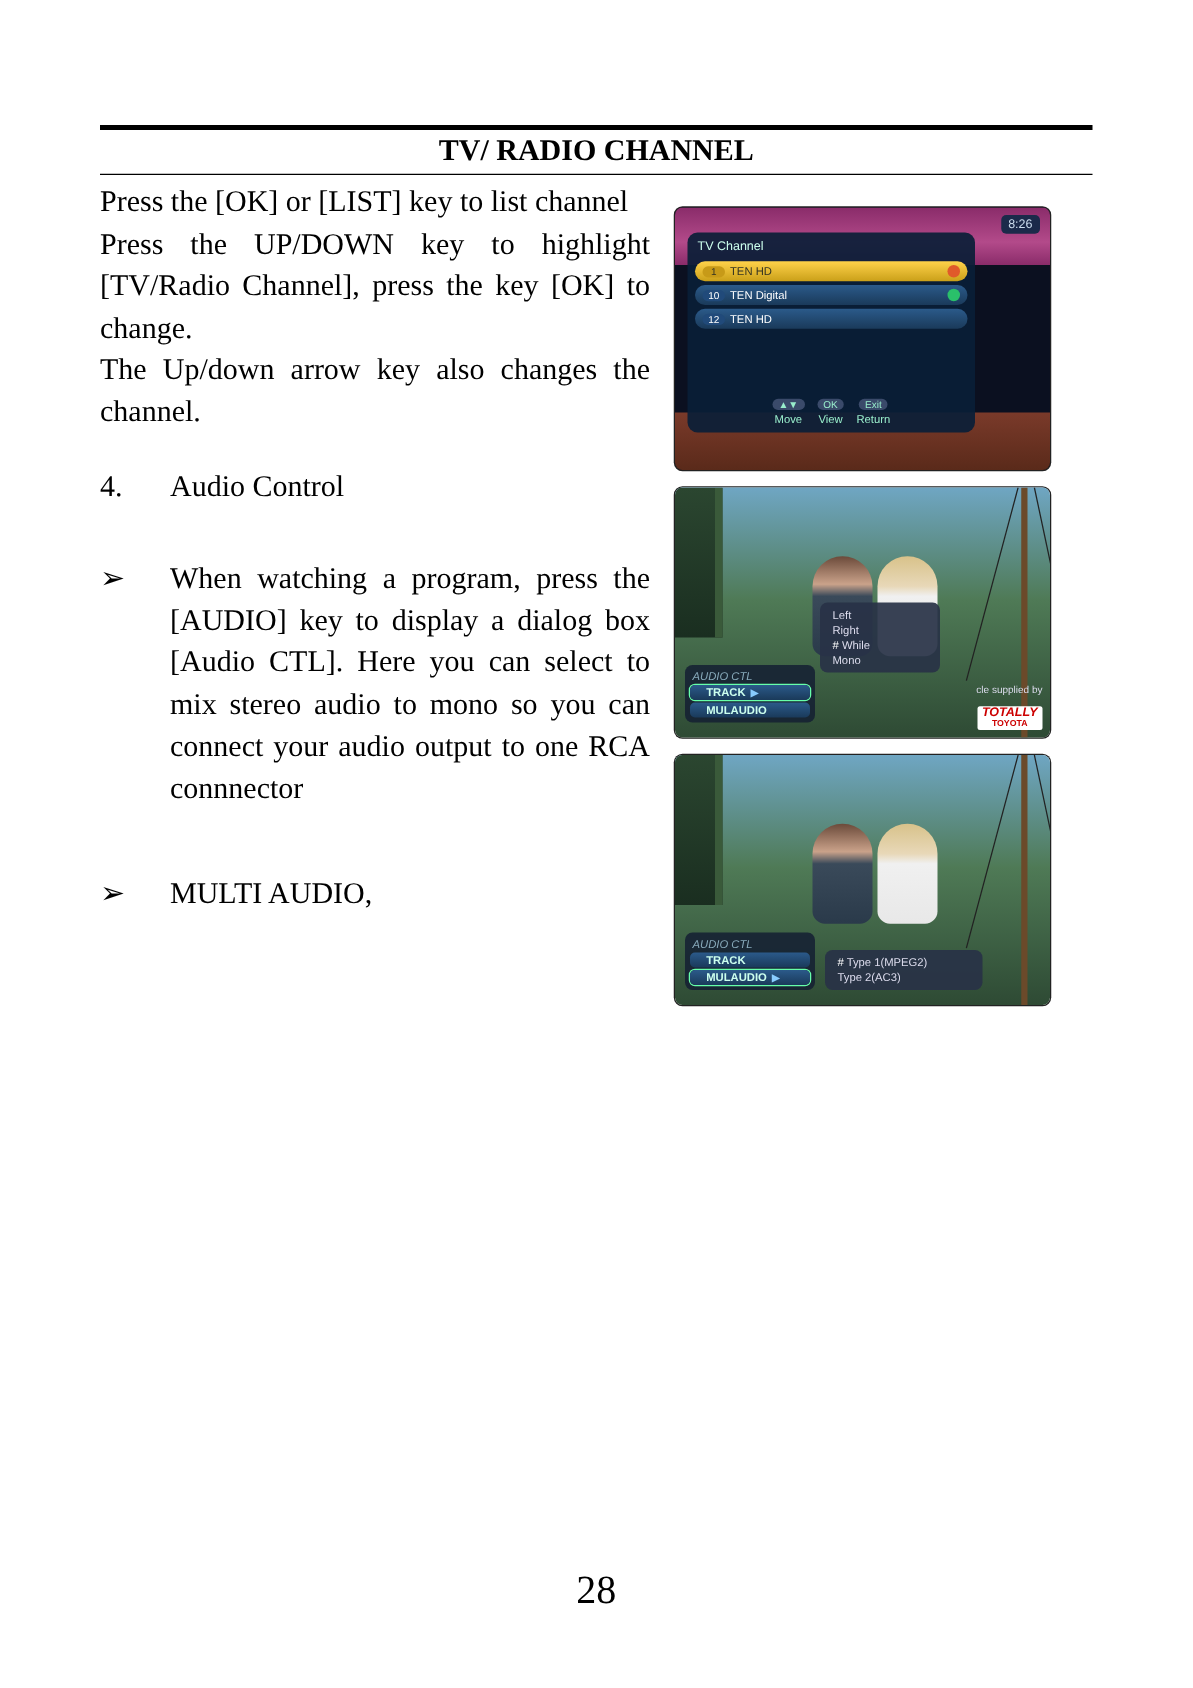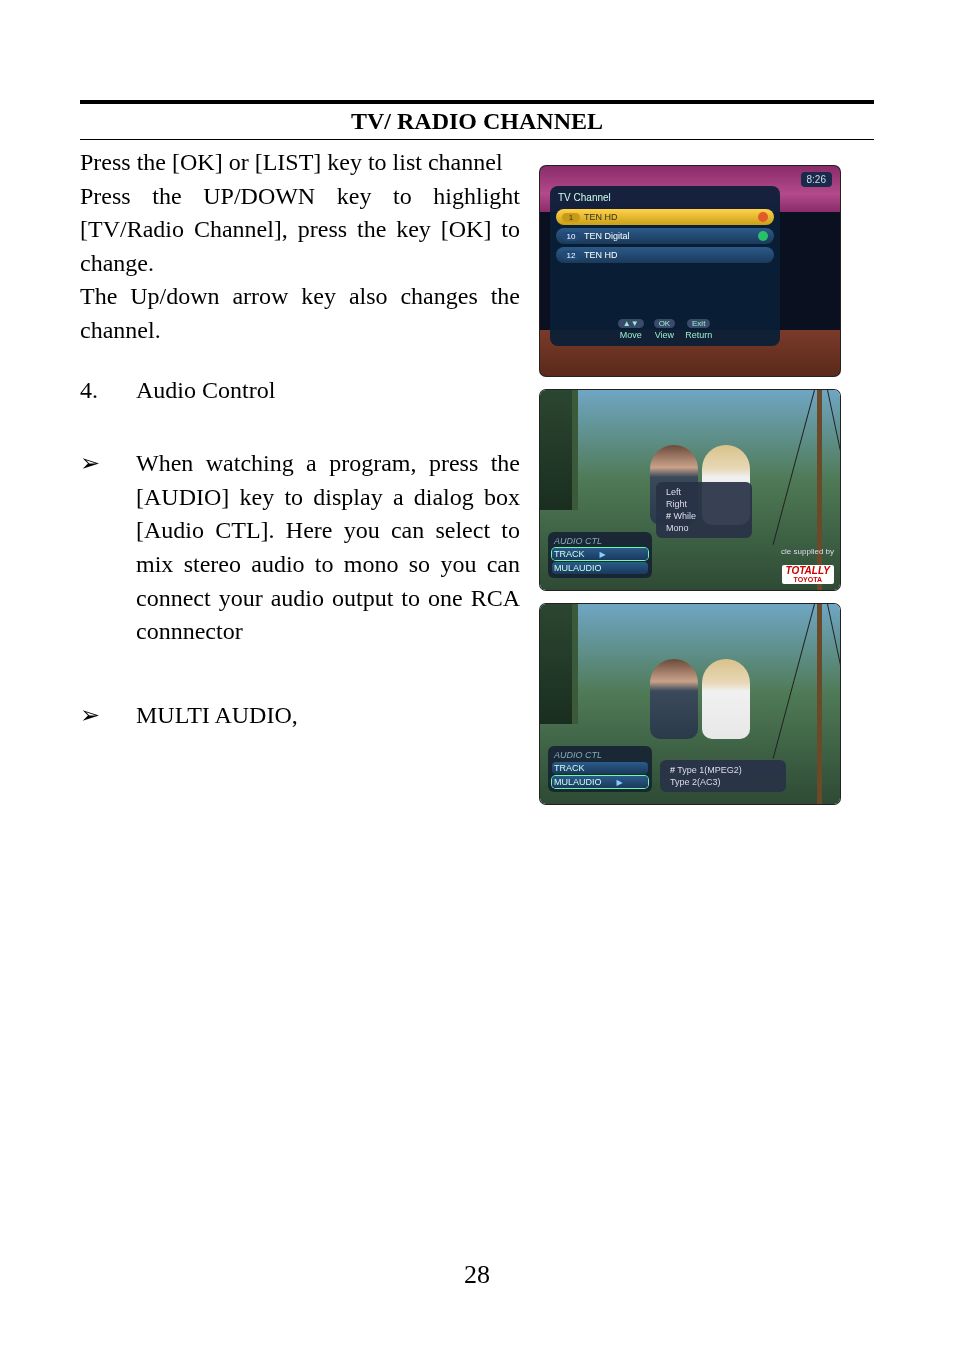--- a/index.html
+++ b/index.html
@@ -62,21 +62,21 @@
     flex: 1;
     text-align: justify;
     margin-left: 28px;
   }
   .page-number {
     position: absolute;
     bottom: 60px;
     left: 0;
     right: 0;
     text-align: center;
-    font-size: 26px;
+    font-size: 32px;
   }
   
   .osd-frame {
     width: 300px;
     border-radius: 6px;
     overflow: hidden;
     box-shadow: 0 0 0 1px #222;
     position: relative;
     font-family: Arial, Helvetica, sans-serif;
     font-size: 10px;
@@ -128,21 +128,21 @@
   .osd-photo .person.f { left:162px; background: linear-gradient(180deg, #d8c28a 0%, #e8d8b8 30%, #f0f0f0 40%, #e8e8e8 100%); }
   .osd-photo .logo { position:absolute; right:6px; bottom:6px; background:#fff; color:#c00; font-style:italic; font-weight:bold; font-size:10px; padding:1px 4px; border-radius:2px; display:flex; flex-direction:column; align-items:center; line-height:1;}
   .osd-photo .logo .sub { color:#c00; font-size:7px; font-style:normal; }
   .osd-photo .supp { position:absolute; right:6px; bottom:34px; color:#dde; font-size:8px; }
 
   .audio-panel {
     position:absolute; left:8px; bottom:12px;
     background: rgba(20,30,50,.85); border-radius:6px; padding:4px; font-size:9px; color:#cfe;
   }
   .audio-panel .ap-title { font-style:italic; font-size:9px; color:#8ab; margin-bottom:2px; padding-left:2px;}
-  .audio-panel .ap-row { background: linear-gradient(180deg,#2b5a8a,#1a3a5a); border-radius:4px; padding:1px 2px; margin-top:2px; display:flex; align-items:center; gap:15px;}
+  .audio-panel .ap-row { background: linear-gradient(180deg,#2b5a8a,#1a3a5a); border-radius:4px; padding:1px 13px; margin-top:2px; display:flex; align-items:center; gap:4px;font-weight:bold;}
   .audio-panel .ap-row.sel { box-shadow: 0 0 0 1px #6fa; }
   .audio-panel .chev { font-size:8px; color:#8cf; }
 
   .pop {
     position:absolute; background: rgba(40,50,70,.92); border-radius:6px; padding:4px 8px; font-size:9px; color:#dde;
   }
   .pop .opt { padding:1px 2px; }
   .pop .opt.sel::before { content:"# "; color:#fff; }
 </style>
 </head>

